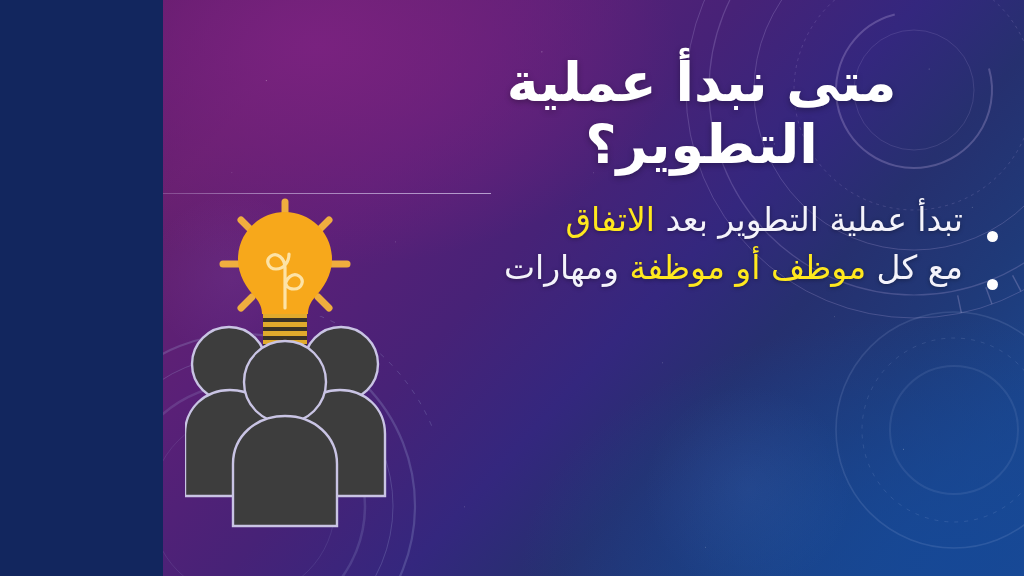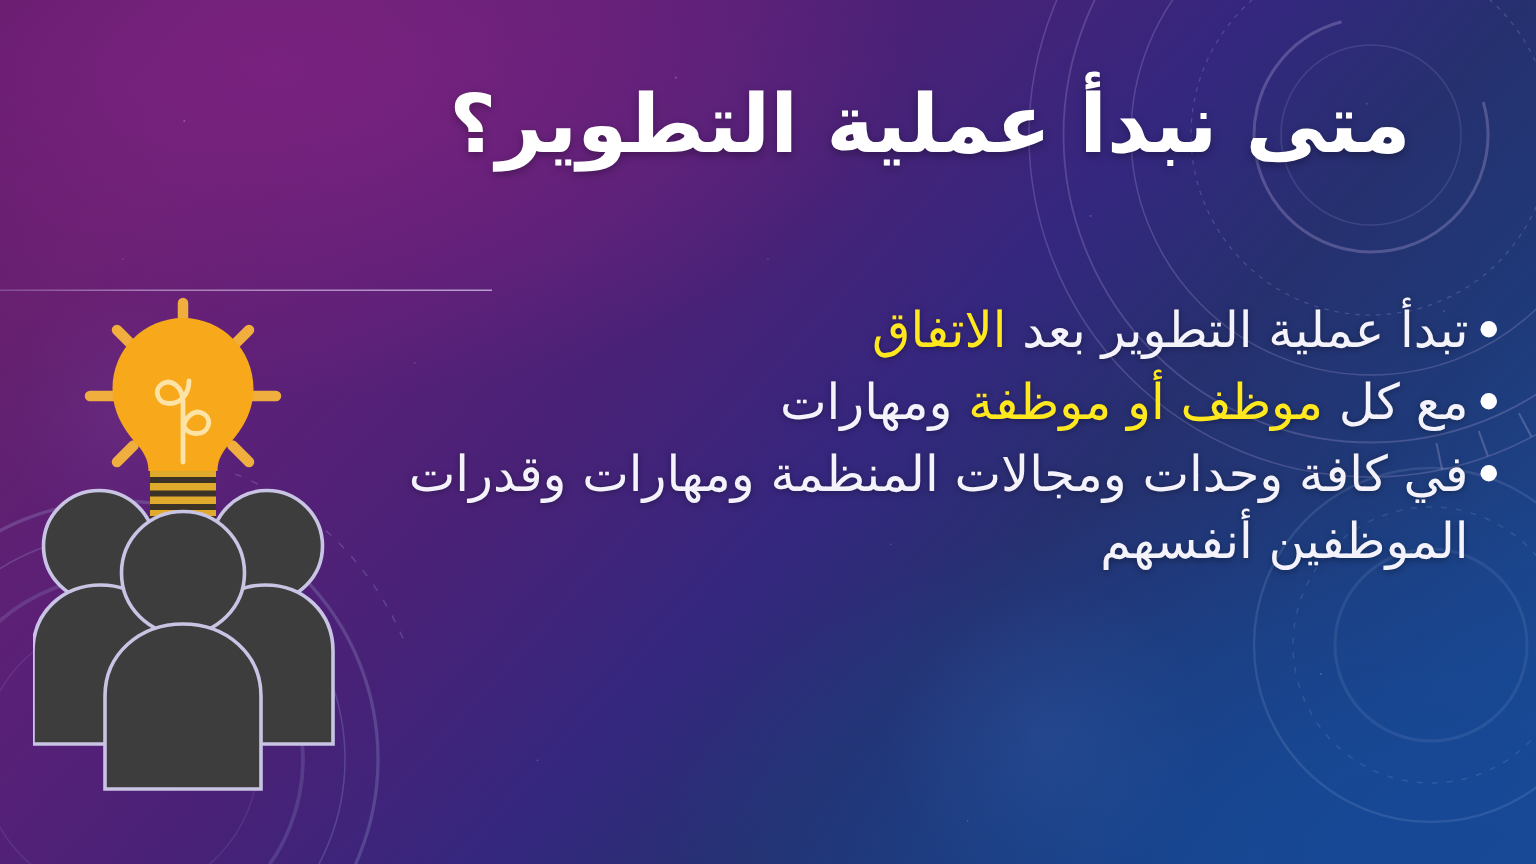--- a/index.html
+++ b/index.html
@@ -7,21 +7,21 @@
 
   html, body {
     width:1024px; height:576px;
     overflow:hidden;
     background:#12265e;
     font-family:"DejaVu Sans", sans-serif;
   }
 
   #slide {
     position:relative;
-    width:1024px; height:576px;
+    width:861px; height:576px;
     overflow:hidden;
     
     background:
       radial-gradient(ellipse 60% 55% at 18% 8%, rgba(122,34,128,0.95) 0%, rgba(122,34,128,0) 70%),
       radial-gradient(ellipse 70% 60% at 92% 98%, rgba(22,72,150,0.95) 0%, rgba(22,72,150,0) 72%),
       linear-gradient(132deg,
         #5d1a66 0%,
         #65206e 13%,
         #5a2077 27%,
         #472277 42%,
@@ -91,23 +91,23 @@
 
   
   #bullets {
     position:absolute;
     top:198px; right:26px; left:252px;
     direction:rtl;
     text-align:right;
   }
   .bullet-row {
     display:flex;
-    align-items:flex-start;
+    align-items:flex-end;
     justify-content:flex-start;
-    gap:8px;
+    gap:24px;
     margin-bottom:4px;
   }
   .bullet-dot {
     flex:0 0 auto;
     width:11px; height:11px;
     border-radius:50%;
     background:#ffffff;
     margin-top:16px;
   }
   .bullet-text {
@@ -238,19 +238,15 @@
 
   <div id="bullets">
     <div class="bullet-row">
       <span class="bullet-dot"></span>
       <span class="bullet-text" style="color: rgb(244, 243, 251);"><span>تبدأ عملية التطوير بعد </span><span class="hl" style="color: rgb(255, 232, 30);">الاتفاق</span></span>
     </div>
     <div class="bullet-row">
       <span class="bullet-dot"></span>
       <span class="bullet-text" style="color: rgb(244, 243, 251);"><span>مع كل </span><span class="hl" style="color: rgb(255, 232, 30);">موظف أو موظفة</span><span> ومهارات</span></span>
     </div>
-    <div class="bullet-row">
-      <span class="bullet-dot"></span>
-      <span class="bullet-text" style="color: rgb(244, 243, 251);"><span>في كافة وحدات ومجالات المنظمة ومهارات وقدرات الموظفين أنفسهم</span></span>
-    </div>
   </div>
 
 </div>
 
 </body></html>

